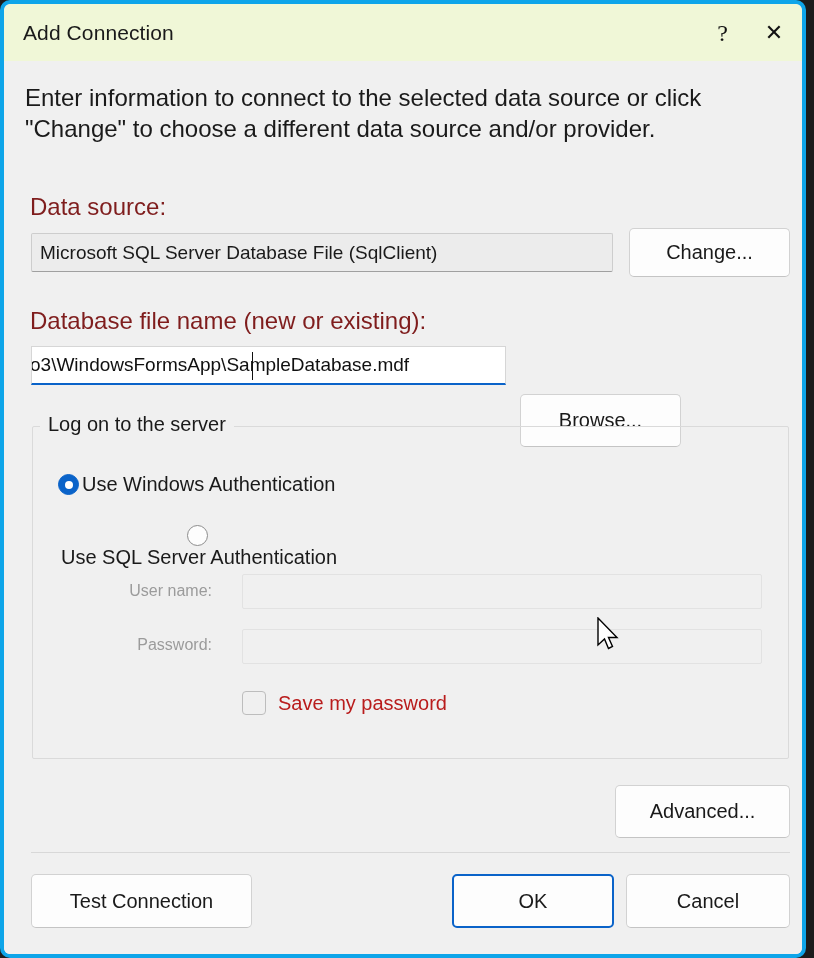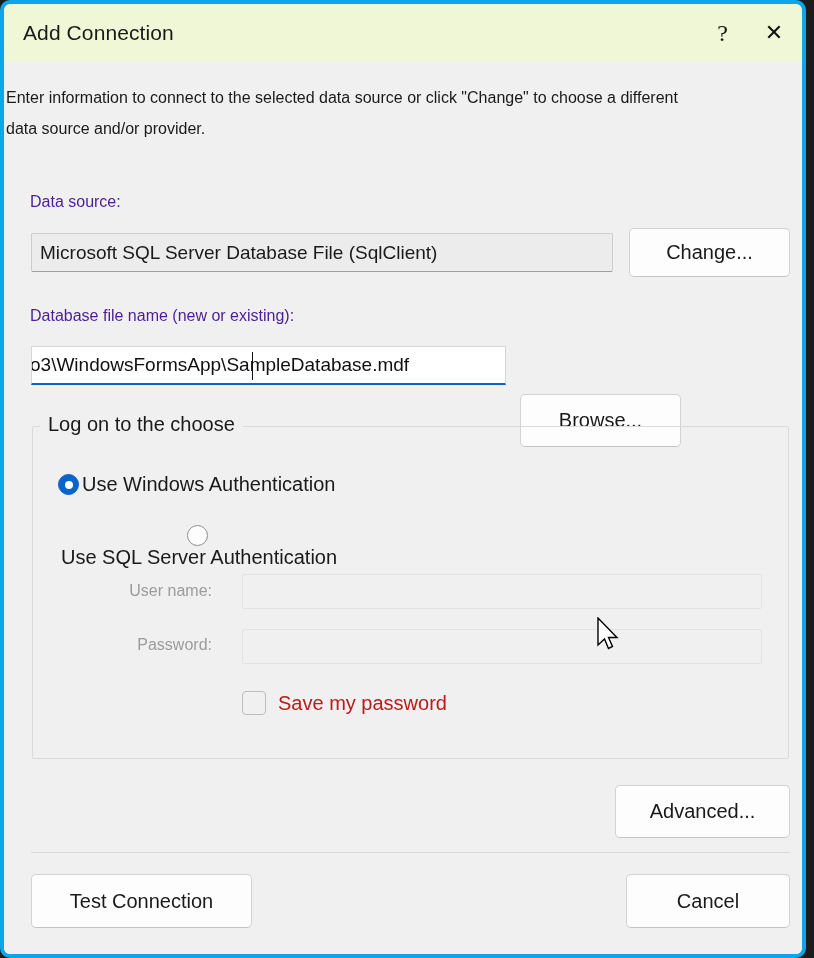--- a/index.html
+++ b/index.html
@@ -83,33 +83,33 @@
     position: absolute;
     left: 0;
     top: 57px;
     right: 0;
     bottom: 0;
     background: #f0f0f0;
   }
 
   .description {
     position: absolute;
-    left: 2px;
+    left: 21px;
     top: 21px;
     width: 700px;
-    font-size: 16px;
+    font-size: 24px;
     line-height: 31px;
     color: #1a1a1a;
   }
 
   
   .field-label {
     position: absolute;
-    font-size: 16px;
-    color: #4c1d95;
+    font-size: 24px;
+    color: #7f1d1d;
     white-space: nowrap;
   }
   .label-datasource { left: 26px; top: 132px; }
   .label-dbfile     { left: 26px; top: 246px; }
 
   
   .readonly-box {
     position: absolute;
     left: 27px;
     top: 172px;
@@ -340,21 +340,21 @@
     <div class="btn btn-change">Change...</div>
 
     <div class="field-label label-dbfile">Database file name (new or existing):</div>
     <div class="file-input-wrap">
       <span class="file-input-text">o3\WindowsFormsApp\SampleDatabase.mdf</span>
       <span class="caret"></span>
     </div>
     <div class="btn btn-browse">Browse...</div>
 
     <div class="groupbox"></div>
-    <div class="groupbox-title">Log on to the choose</div>
+    <div class="groupbox-title">Log on to the server</div>
 
     <div class="radio-row radio-win">
       <span class="radio checked"></span>
       <span class="radio-label">Use Windows Authentication</span>
     </div>
 
     <div class="radio-row radio-sql">
       <span class="radio"></span>
       <span class="radio-label">Use SQL Server Authentication</span>
     </div>
@@ -367,20 +367,21 @@
 
     <div class="checkbox-row">
       <span class="checkbox"></span>
       <span class="checkbox-label">Save my password</span>
     </div>
 
     <div class="btn btn-advanced">Advanced...</div>
 
     <div class="separator"></div>
     <div class="btn btn-test">Test Connection</div>
+    <div class="btn btn-default btn-ok">OK</div>
     <div class="btn btn-cancel">Cancel</div>
 
     <svg class="cursor" width="26" height="36" viewBox="0 0 26 36">
       <path d="M2 1 L2 28 L8.5 22 L12.5 31.5 L16.5 29.5 L12.5 20.5 L21 20.5 Z" fill="#ffffff" stroke="#000000" stroke-width="1.4" stroke-linejoin="miter"></path>
     </svg>
 
   </div>
 </div>
 
 </body></html>

